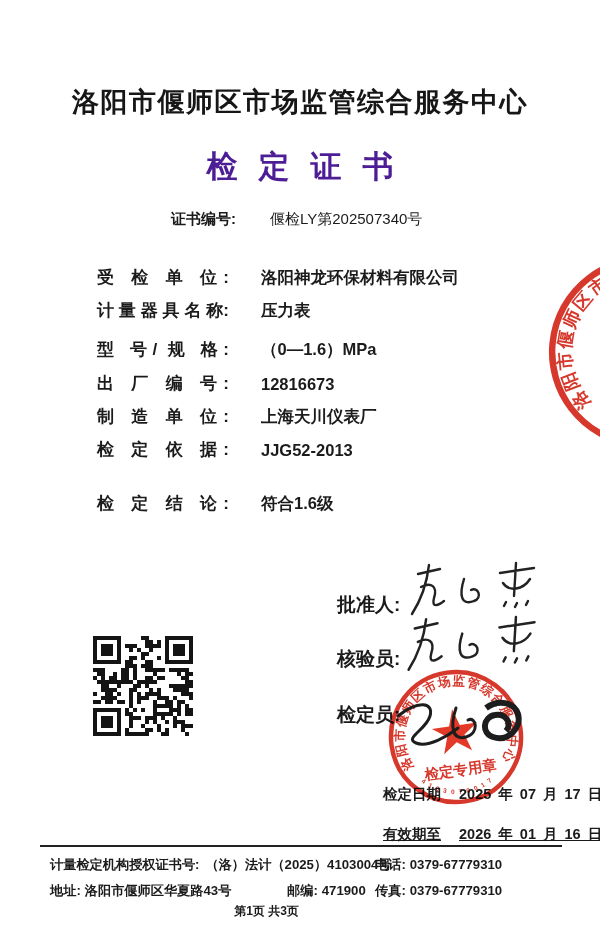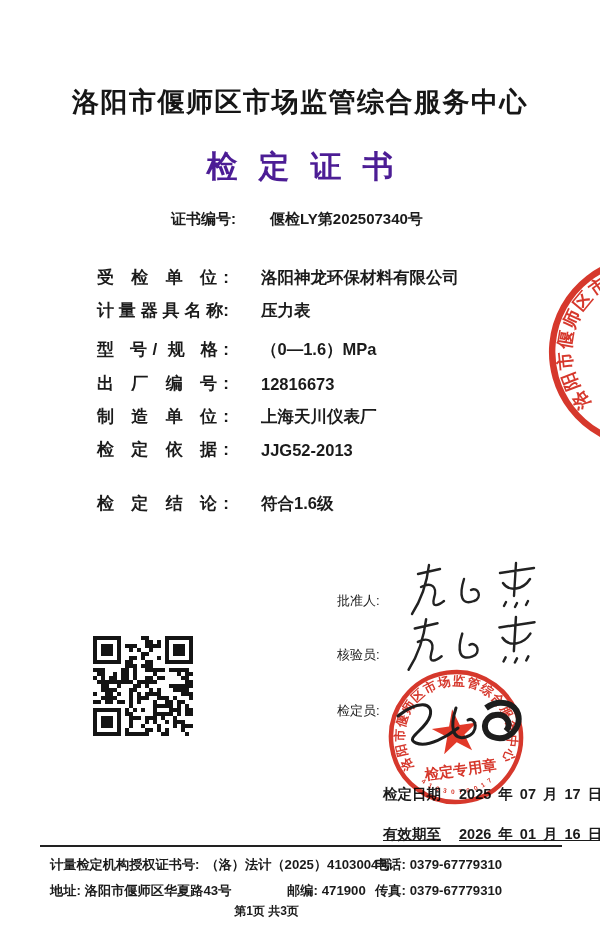--- a/index.html
+++ b/index.html
@@ -6,29 +6,29 @@
   body{
     width:600px;height:926px;background:#ffffff;overflow:hidden;position:relative;
     font-family:"Liberation Sans",sans-serif;color:#1b1b1b;
   }
   .abs{position:absolute;}
   
   .org-name{left:0;top:84px;width:600px;text-align:center;font-size:27px;font-weight:700;letter-spacing:1.5px;color:#161616;}
   .doc-title{left:0;top:146px;width:600px;text-align:center;font-size:31px;font-weight:700;letter-spacing:21px;text-indent:21px;color:#4c1d95;}
   .cert-row{left:171px;top:210px;font-size:15px;}
   .cert-row .lbl{font-weight:700;}
-  .cert-row .val{margin-left:34px;font-weight:700;}
+  .cert-row .val{margin-left:34px;font-weight:400;}
   
   .frow{left:85px;font-size:17px;white-space:nowrap;}
   .flabel{display:inline-block;width:132px;text-align:justify;text-align-last:justify;font-weight:700;vertical-align:bottom;margin-left:12px;}
   .fvalue{margin-left:32px;font-weight:600;font-size:16.5px;margin-top:41px;}
   .r1{top:266px;} .r2{top:299px;} .r3{top:338px;} .r4{top:372px;}
   .r5{top:405px;} .r6{top:438px;} .r7{top:492px;}
   
-  .sigrow{left:337px;font-size:13px;font-weight:400;}
+  .sigrow{left:337px;font-size:19px;font-weight:700;}
   .s1{top:592px;} .s2{top:646px;} .s3{top:680px;margin-top:22px;}
   .sig-svg{stroke:#222;fill:none;stroke-width:2.4;stroke-linecap:round;stroke-linejoin:round;}
   
   .daterow{left:337px;font-size:14.5px;white-space:nowrap;}
   .daterow .lbl{font-weight:700;margin-left:46px;}
   .daterow .val{margin-left:18px;font-weight:600;word-spacing:3px;}
   .d1{top:785px;} .d2{top:825px;text-decoration:underline;}
   .divider{left:40px;top:845px;width:522px;height:2px;background:#222;}
   
   .foot{font-size:13.2px;font-weight:700;white-space:nowrap;}

